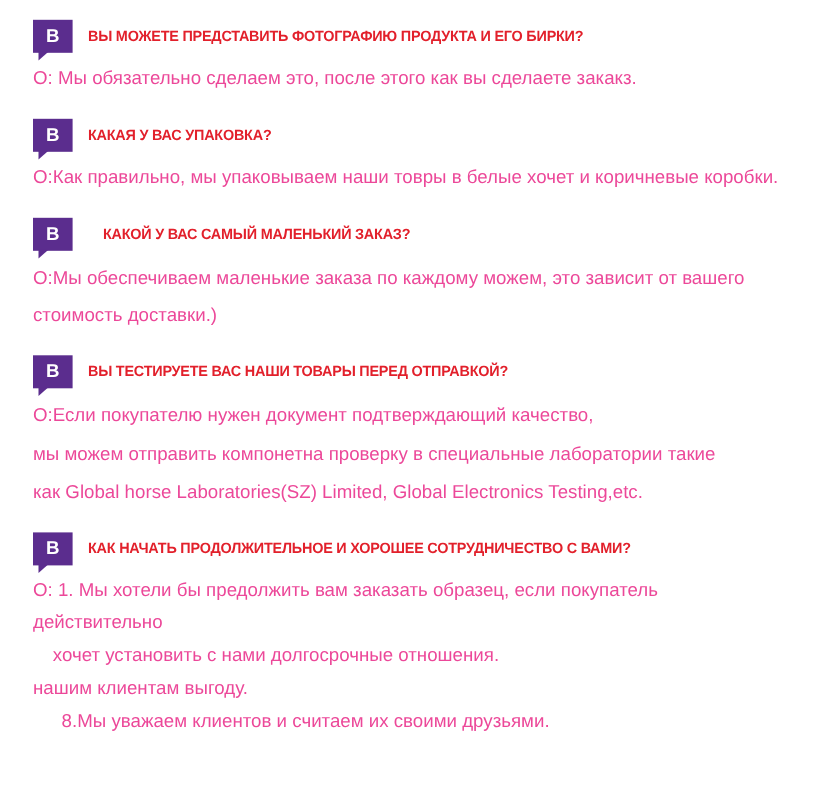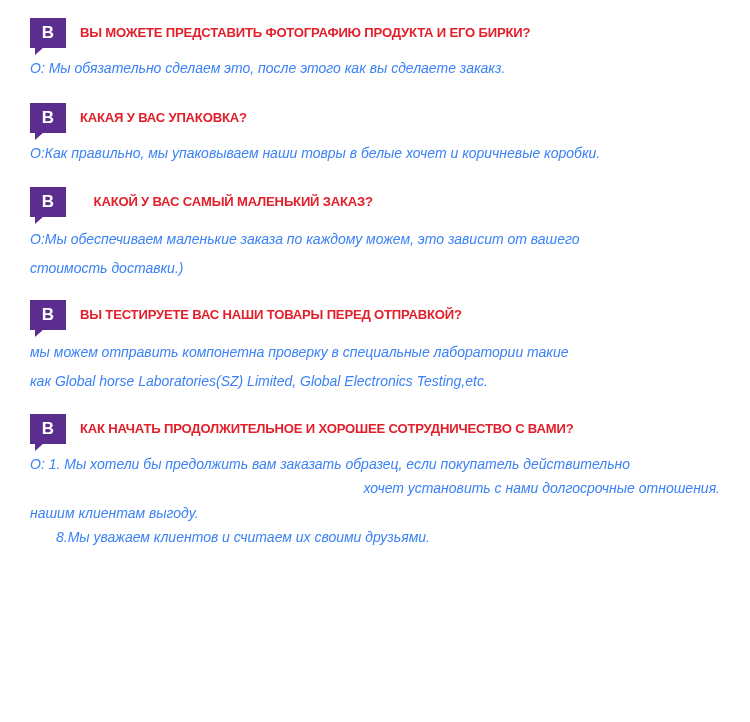--- a/index.html
+++ b/index.html
@@ -62,32 +62,30 @@
     line-height: 30px;
     white-space: nowrap;
     font-family: "Liberation Sans", sans-serif;
     transform: scaleX(0.97);
     transform-origin: left center;
   }
   .q-text.indented {
     padding-left: 14px;
   }
   .a-line {
-    font-size: 14px;
-    color: #3b82f6;
+    font-size: 17px;
+    color: #ec4899;
     line-height: 1.75;
     margin: 0;
-    font-style: italic;
   }
   .a-line.wide {
     line-height: 2.05;
   }
   .a-indent {
     padding-left: 18px;
-    text-align: right;
   }
   .a-indent2 {
     padding-left: 26px;
   }
   .gap-md { height: 14px; }
   .gap-lg { height: 18px; }
 </style>
 </head>
 <body>
 
@@ -123,20 +121,21 @@
           <p class="a-line wide">стоимость доставки.)</p>
         </div>
         <div class="gap-md"></div>
       </div>
       <div class="faq-block">
         <div class="q-row">
           <div class="q-badge">B</div>
           <div class="q-text">ВЫ ТЕСТИРУЕТЕ ВАС НАШИ ТОВАРЫ ПЕРЕД ОТПРАВКОЙ?</div>
         </div>
         <div>
+          <p class="a-line wide">О:Если покупателю нужен документ подтверждающий качество,</p>
           <p class="a-line wide">мы можем отправить компонетна проверку в специальные лаборатории такие</p>
           <p class="a-line wide">как Global horse Laboratories(SZ) Limited, Global Electronics Testing,etc.</p>
         </div>
         <div class="gap-md"></div>
       </div>
       <div class="faq-block">
         <div class="q-row">
           <div class="q-badge">B</div>
           <div class="q-text">КАК НАЧАТЬ ПРОДОЛЖИТЕЛЬНОЕ И ХОРОШЕЕ СОТРУДНИЧЕСТВО С ВАМИ?</div>
         </div>

